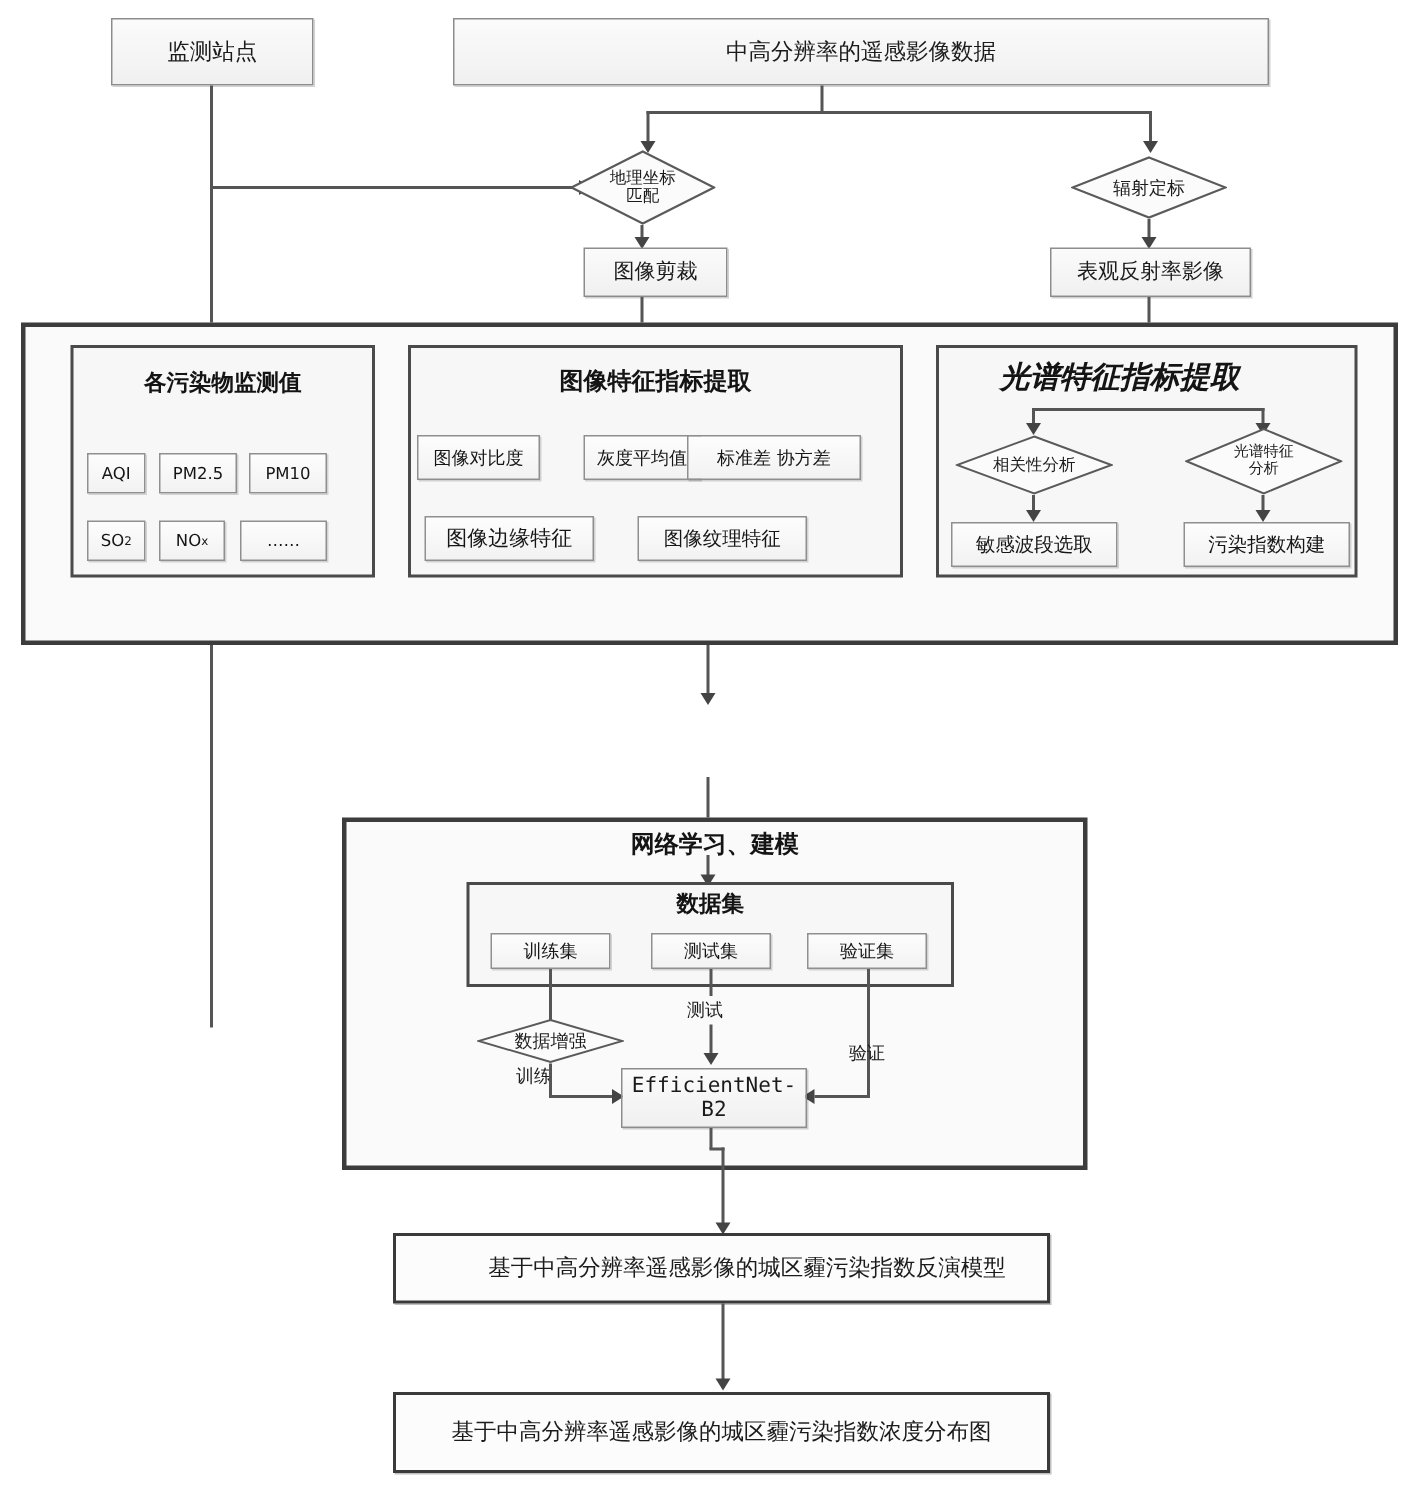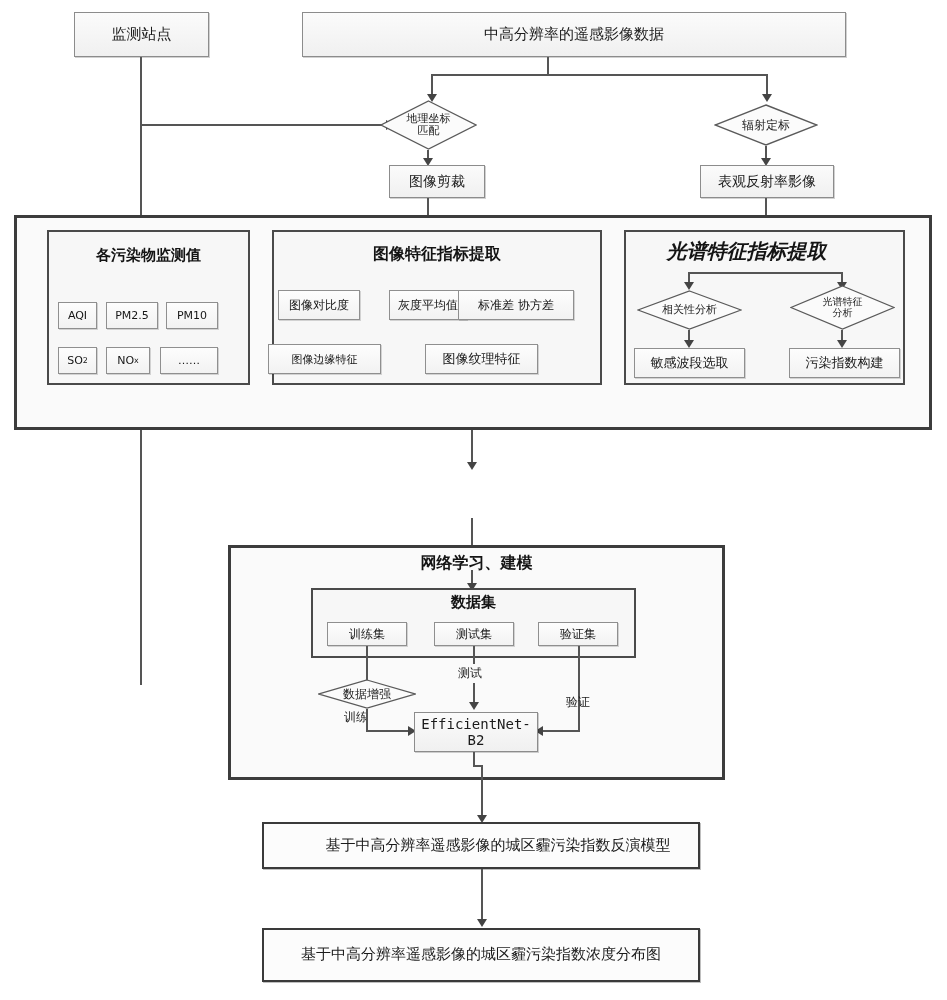--- a/index.html
+++ b/index.html
@@ -215,21 +215,21 @@
 
   <div class="chip" style="left:278px; top:290px; width:82px; height:30px; font-size:12px;">
     <span>图像对比度</span>
   </div>
   <div class="chip" style="left:369px; top:290px; width:78px; height:30px; font-size:12px;margin-left:20px;">
     <span>灰度平均值</span>
   </div>
   <div class="chip" style="left:458px; top:290px; width:116px; height:30px; font-size:12px;">
     <span>标准差  协方差</span>
   </div>
-  <div class="chip" style="left:268px; top:344px; width:113px; height:30px; font-size:11px;">
+  <div class="chip" style="left:283px; top:344px; width:113px; height:30px; font-size:14px;">
     <span>图像边缘特征</span>
   </div>
   <div class="chip" style="left:425px; top:344px; width:113px; height:30px; font-size:13px;">
     <span>图像纹理特征</span>
   </div>
 
   <div class="group-inner" style="left:624px; top:230px; width:281px; height:155px;"></div>
   <div class="group-title" style="left:624px; top:238px; width:245px; font-size:20px;font-style:italic;">
     <span>光谱特征指标提取</span>
   </div>

